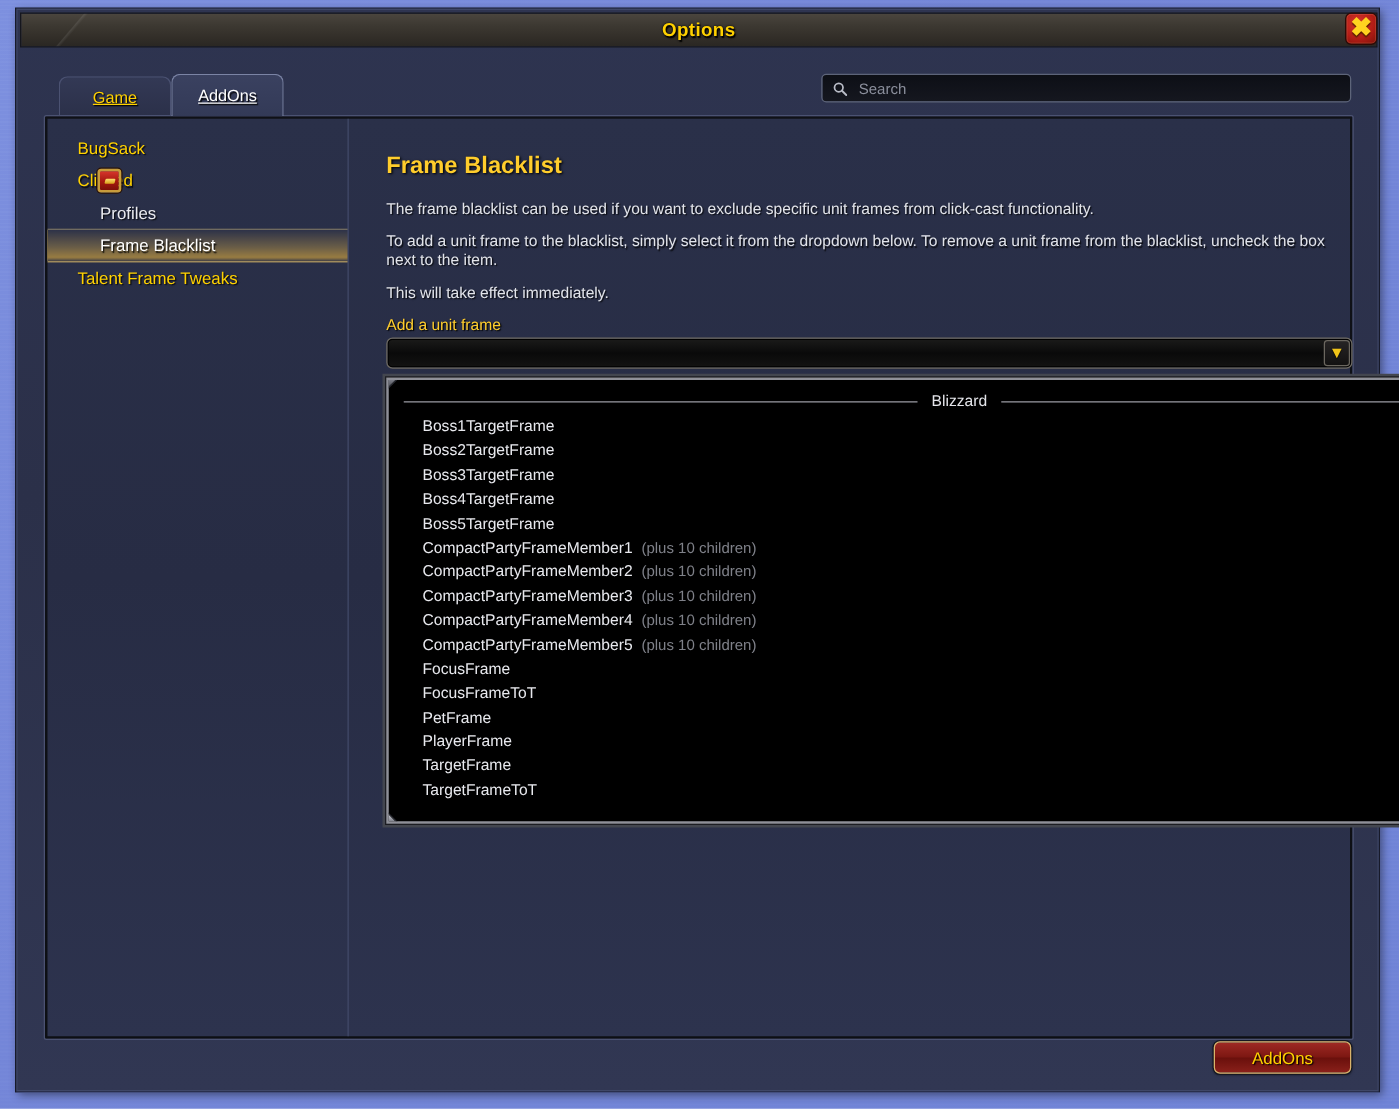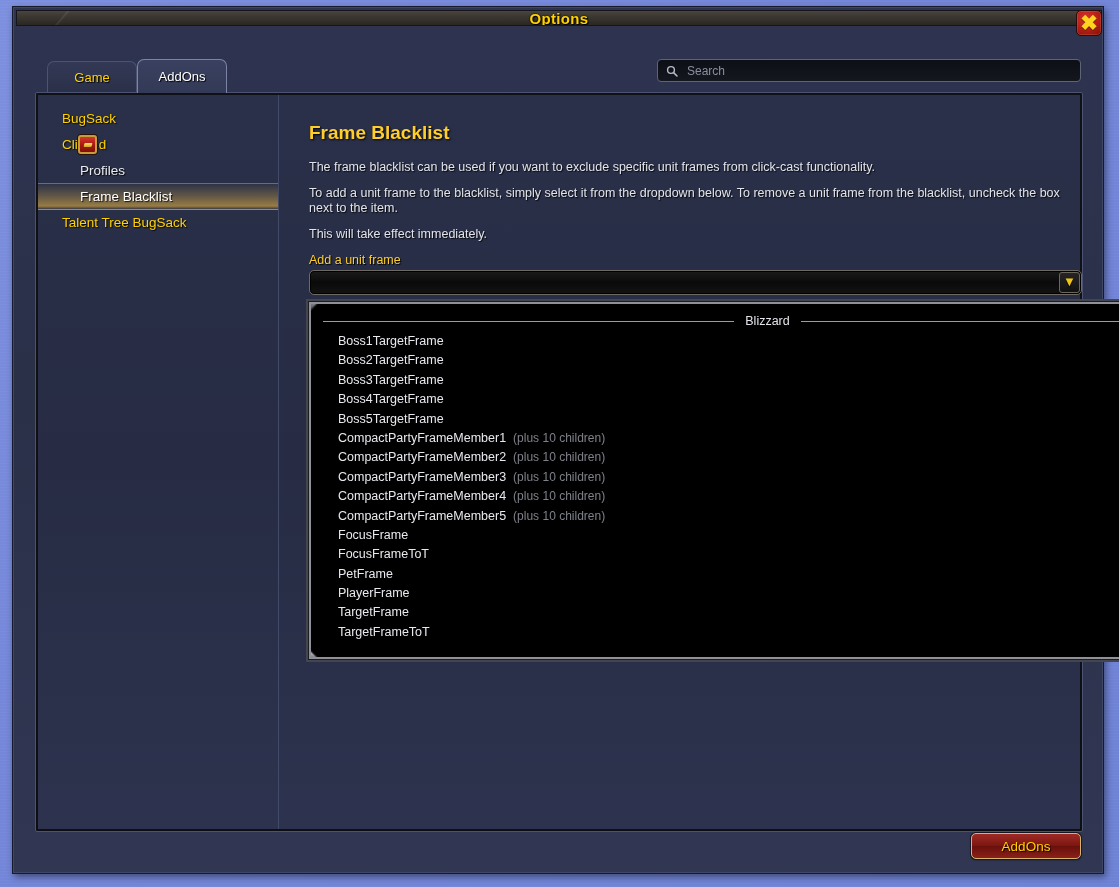--- a/index.html
+++ b/index.html
@@ -21,21 +21,21 @@
     left: 12px; top: 6px;
     width: 1092px; height: 868px;
     background: linear-gradient(180deg, #2e3450 0%, #2b3049 45%, #313753 100%);
     border: 1px solid #171a2a;
     box-shadow: 0 0 0 1px #3f4767 inset, 2px 3px 7px rgba(0,0,0,0.45);
   }
 
   
   #title-bar {
     position: absolute; left: 3px; top: 3px;
-    width: 1086px; height: 16px;
+    width: 1086px; height: 28px;
     background: linear-gradient(180deg, #4a453e 0%, #3d3932 35%, #332f29 70%, #2a2723 100%);
     border: 1px solid #15161d;
     display: flex; align-items: center; justify-content: center;
     overflow: hidden;
   }
   #title-bar::before {
     content:""; position:absolute; left:18px; top:-6px;
     width: 44px; height: 40px;
     background: linear-gradient(110deg, transparent 46%, rgba(255,255,255,0.09) 48%, transparent 53%);
     transform: skewX(-26deg);
@@ -67,20 +67,21 @@
     height: 34px; display: flex; align-items: flex-end;
   }
   .tab {
     height: 32px; min-width: 90px;
     padding: 4px 16px 4px 16px;
     display: flex; align-items: center; justify-content: center;
     border-radius: 7px 7px 0 0;
     font-size: 13px;
     cursor: pointer;
     position: relative;
+    text-decoration: underline;
   }
   .tab.inactive {
     background: linear-gradient(180deg, #333955 0%, #2b3049 100%);
     border: 1px solid #4b5272; border-bottom: none;
     color: #ffd100;
     text-shadow: 1px 1px 1px #000;
   }
   .tab.active {
     background: linear-gradient(180deg, #3a4160 0%, #333a57 100%);
     border: 1px solid #7b84a5; border-bottom: none;
@@ -327,21 +328,21 @@
           <span id="clicked-addon-icon"></span>
           <span class="side-label">Clicked</span>
         </div>
         <div class="side-item depth1">
           <span class="side-label">Profiles</span>
         </div>
         <div class="side-item depth1 selected">
           <span class="side-label">Frame Blacklist</span>
         </div>
         <div class="side-item depth0">
-          <span class="side-label">Talent Tree BugSack</span>
+          <span class="side-label">Talent Frame Tweaks</span>
         </div>
       </div>
 
       <div id="content">
         <h1 id="page-title">Frame Blacklist</h1>
 
         <div class="para">The frame blacklist can be used if you want to exclude specific unit frames from click-cast functionality.</div>
         <div class="para">To add a unit frame to the blacklist, simply select it from the dropdown below. To remove a unit frame from the blacklist, uncheck the box next to the item.</div>
         <div class="para">This will take effect immediately.</div>
 

